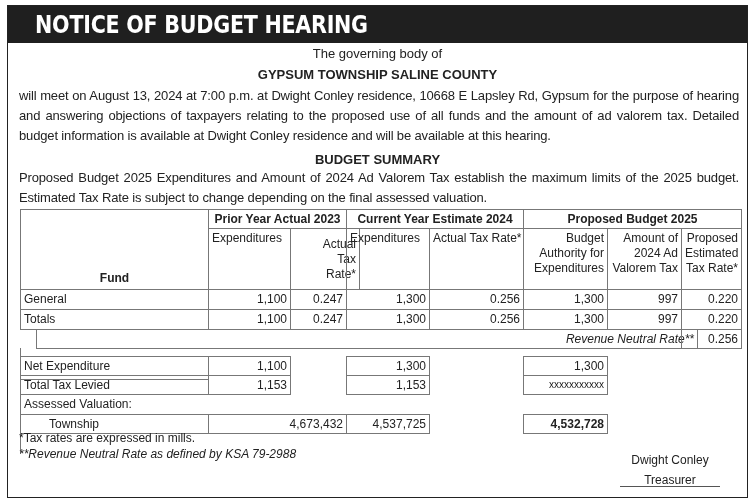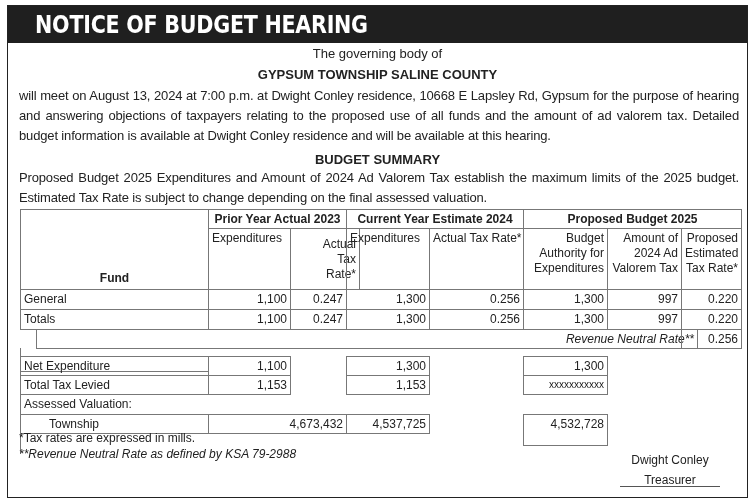--- a/index.html
+++ b/index.html
@@ -97,35 +97,35 @@
     <div class="cell bd r" style="left:409px;top:100px;width:95px;height:21px;line-height:19px;">0.256</div>
     <div class="cell bd r" style="left:503px;top:100px;width:85px;height:21px;line-height:19px;">1,300</div>
     <div class="cell bd r" style="left:587px;top:100px;width:75px;height:21px;line-height:19px;">997</div>
     <div class="cell bd r" style="left:661px;top:100px;width:61px;height:21px;line-height:19px;">0.220</div>
 
     <div class="cell bd r it" style="left:16px;top:120px;width:662px;height:20px;line-height:18px;">Revenue Neutral Rate**</div>
     <div class="cell bd r" style="left:661px;top:120px;width:61px;height:20px;line-height:18px;">0.256</div>
 
     <div style="position:absolute;left:0;top:139px;width:1px;height:106px;background:#777;"></div>
 
-    <div class="cell bd" style="left:0;top:147px;width:189px;height:16px;line-height:18px;">Net Expenditure</div>
+    <div class="cell bd" style="left:0;top:147px;width:189px;height:24px;line-height:18px;">Net Expenditure</div>
     <div class="cell bd r" style="left:188px;top:147px;width:83px;height:20px;line-height:18px;">1,100</div>
     <div class="cell bd r" style="left:326px;top:147px;width:84px;height:20px;line-height:18px;">1,300</div>
     <div class="cell bd r" style="left:503px;top:147px;width:85px;height:20px;line-height:18px;">1,300</div>
 
     <div class="cell bd" style="left:0;top:166px;width:189px;height:20px;line-height:18px;">Total Tax Levied</div>
     <div class="cell bd r" style="left:188px;top:166px;width:83px;height:20px;line-height:18px;">1,153</div>
     <div class="cell bd r" style="left:326px;top:166px;width:84px;height:20px;line-height:18px;">1,153</div>
     <div class="cell bd r" style="left:503px;top:166px;width:85px;height:20px;line-height:18px;font-size:10px;">xxxxxxxxxxx</div>
 
     <div class="cell" style="left:0;top:186px;width:189px;height:20px;line-height:18px;border-bottom:1px solid #777;border-left:1px solid #777;">Assessed Valuation:</div>
     <div class="cell bd" style="left:0;top:205px;width:189px;height:20px;line-height:18px;padding-left:28px;">Township</div>
     <div class="cell bd r" style="left:188px;top:205px;width:139px;height:20px;line-height:18px;">4,673,432</div>
     <div class="cell bd r" style="left:326px;top:205px;width:84px;height:20px;line-height:18px;">4,537,725</div>
-    <div class="cell bd r" style="left:503px;top:205px;width:85px;height:32px;line-height:18px;">4,532,728</div>
+    <div class="cell bd r" style="left:503px;top:205px;width:85px;height:20px;line-height:18px;font-weight:bold;">4,532,728</div>
   </div>
 
   <div class="txt" style="left:11px;top:424px;font-size:12px;line-height:16px;">*Tax rates are expressed in mills.</div>
   <div class="txt it" style="left:11px;top:440px;font-size:12px;line-height:16px;">**Revenue Neutral Rate as defined by KSA 79-2988</div>
 
   <div class="sig" style="left:612px;top:446px;width:100px;line-height:16px;border-bottom:1px solid #555;padding-bottom:18px;">Dwight Conley</div>
   <div class="sig" style="left:612px;top:466px;width:100px;line-height:16px;">Treasurer</div>
 </div>
 
 </body></html>

